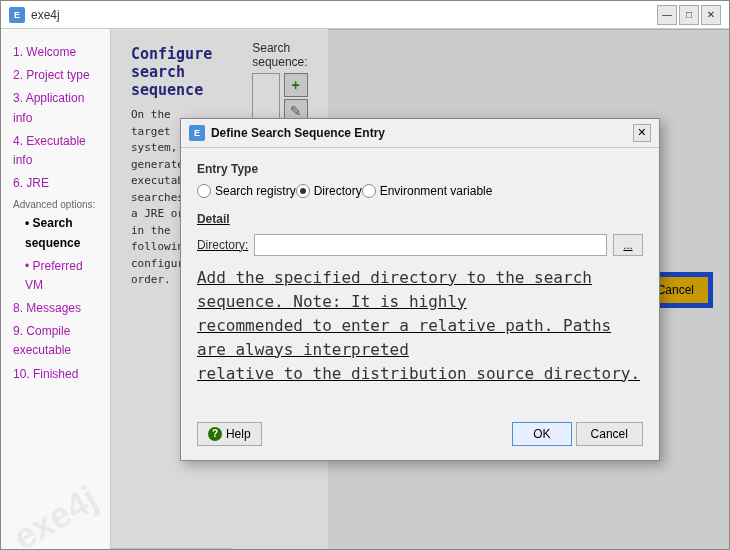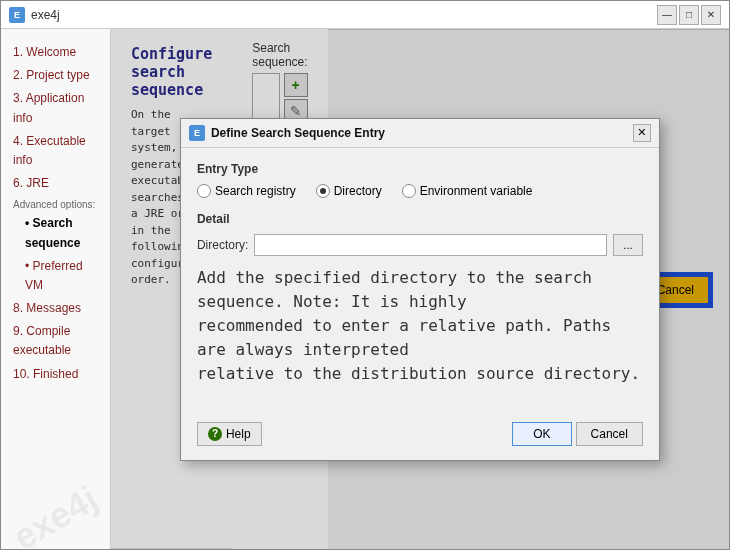--- a/index.html
+++ b/index.html
@@ -86,21 +86,21 @@
       border-right: 1px solid #ccc;
       padding: 12px 8px;
       font-size: 12px;
       overflow-y: auto;
       position: relative;
     }
 
     .sidebar-item {
       padding: 2px 4px;
       cursor: pointer;
-      color: #7f1d1d;
+      color: #a21caf;
       line-height: 1.6;
     }
 
     .sidebar-item.active {
       font-weight: bold;
       color: #000;
     }
 
     .sidebar-item.sub {
       padding-left: 16px;
@@ -325,21 +325,21 @@
 
     .dialog-section-title {
       font-size: 12px;
       font-weight: bold;
       color: #333;
       margin-bottom: 8px;
     }
 
     .radio-group {
       display: flex;
-      gap: 20px;
+      gap: 0;
       margin-bottom: 14px;
       align-items: center;
       text-align: center;
     }
 
     .radio-option {
       display: flex;
       align-items: center;
       gap: 4px;
       cursor: pointer;
@@ -361,20 +361,21 @@
       content: '';
       width: 6px;
       height: 6px;
       border-radius: 50%;
       background: #333;
     }
 
     .detail-section {
       border-top: none;
       margin-top: 8px;
+      text-decoration: underline;
     }
 
     .detail-label {
       font-size: 12px;
       font-weight: bold;
       color: #333;
       margin-bottom: 8px;
     }
 
     .directory-row {

